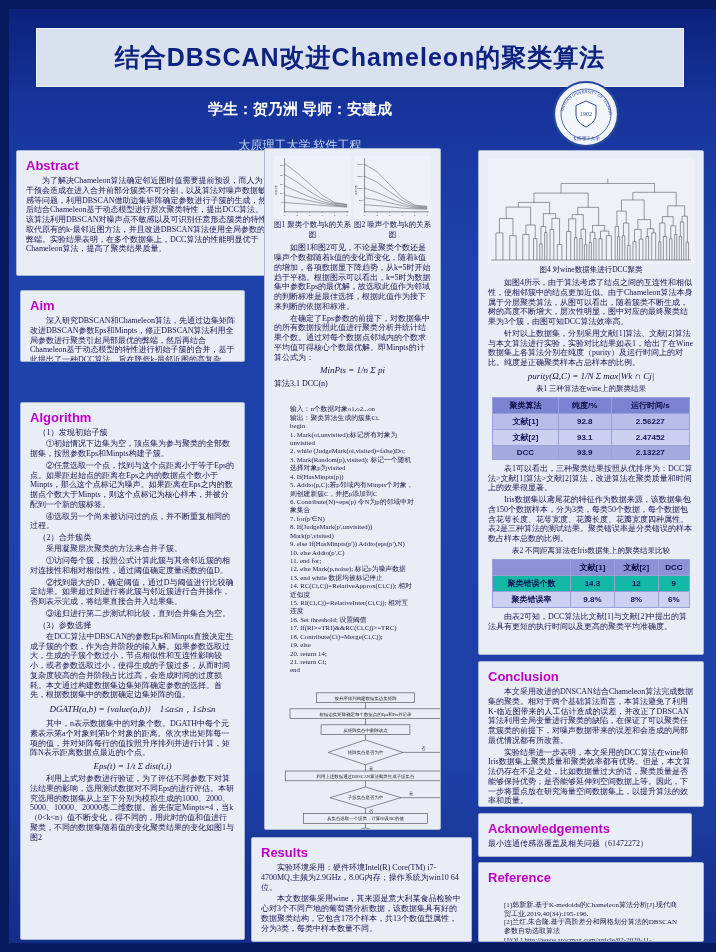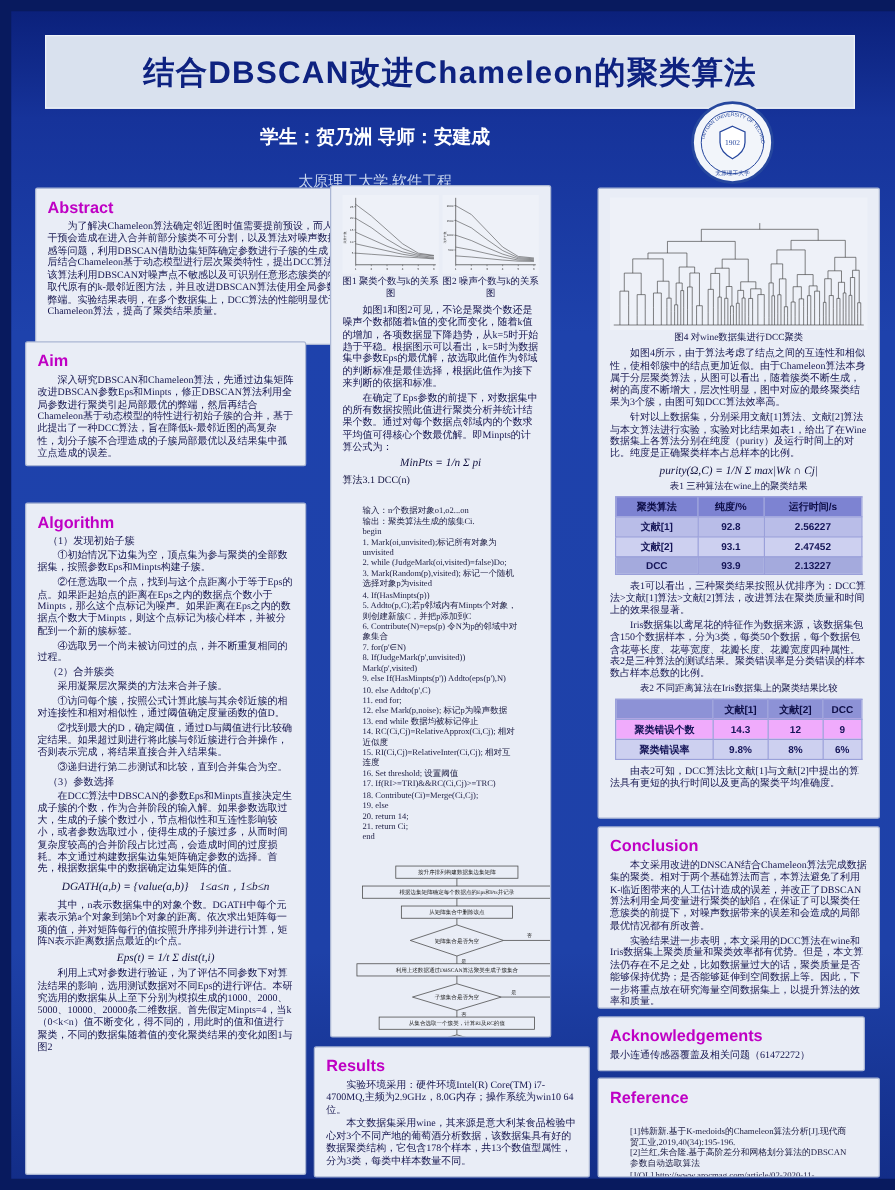--- a/index.html
+++ b/index.html
@@ -29,21 +29,21 @@
   .figblock{width:49%;}
   .figblock svg{width:100%;display:block;background:#eef1f8;}
   table{width:96%;margin:1px auto 4px;border-collapse:collapse;
     font:bold 8px "Liberation Sans",sans-serif;color:#141457;text-align:center;}
   th,td{border:1px solid #9aa0da;padding:2px 1px;}
   .t1 thead th{background:#7d83d2;color:#0d0d46;}
   .t1 tbody tr:nth-child(1) td{background:#b9bde8;}
   .t1 tbody tr:nth-child(2) td{background:#cdd0f0;}
   .t1 tbody tr:nth-child(3) td{background:#a4aadd;}
   .t2 thead th{background:#8d92d6;color:#0d0d46;}
-  .t2 tbody tr:nth-child(1) td{background:#f0abfc;}
+  .t2 tbody tr:nth-child(1) td{background:#14b8a6;}
   .t2 tbody tr:nth-child(2) td{background:#cdd0f0;}
   .flow{display:block;margin:2px auto 0;}
   .fc-rect{fill:none;stroke:#4a4a4a;stroke-width:.7;}
   .fc-line{stroke:#4a4a4a;stroke-width:.7;fill:none;}
   .fc-txt{font:5px "Liberation Serif",serif;fill:#222;text-anchor:middle;}
   .fc-txt-s{font:4.3px "Liberation Serif",serif;fill:#222;text-anchor:middle;}
   .fc-lbl{font:4.6px "Liberation Serif",serif;fill:#222;}
   .ax-txt{font:3.2px "Liberation Sans",sans-serif;fill:#333;}
 </style>
 </head>
@@ -65,26 +65,26 @@
         <path id="arcT" d="M 11 36 A 23 23 0 1 1 57 36" fill="none"></path>
       </defs>
     <text font-size="4" fill="#26479e" font-family="Liberation Sans,sans-serif">
       <textPath href="#arcT" startOffset="4">TAIYUAN UNIVERSITY OF TECHNOLOGY</textPath>
     </text>
     <path d="M34 21 l10 4.5 v8.5 c0 6.5 -4.5 10 -10 13 c-5.5 -3 -10 -6.5 -10 -13 v-8.5 z" fill="#ffffff" stroke="#26479e" stroke-width="1"></path>
     <text x="34" y="36" text-anchor="middle" font-size="6" fill="#26479e" font-family="Liberation Serif,serif">1902</text>
     <text x="34" y="60" text-anchor="middle" font-size="4.6" fill="#26479e" font-family="Liberation Serif,serif">太原理工大学</text>
   </svg>
 
-  <section class="panel" style="left:28px;top:150px;width:264px;height:126px">
+  <section class="panel" style="left:16px;top:150px;width:264px;height:126px">
     <h2>Abstract</h2>
     <p>为了解决Chameleon算法确定邻近图时值需要提前预设，而人为干预会造成在进入合并前部分簇类不可分割，以及算法对噪声数据敏感等问题，利用DBSCAN借助边集矩阵确定参数进行子簇的生成，然后结合Chameleon基于动态模型进行层次聚类特性，提出DCC算法。该算法利用DBSCAN对噪声点不敏感以及可识别任意形态簇类的特性取代原有的k-最邻近图方法，并且改进DBSCAN算法使用全局参数的弊端。实验结果表明，在多个数据集上，DCC算法的性能明显优于Chameleon算法，提高了聚类结果质量。</p>
   </section>
 
-  <section class="panel" style="left:20px;top:273px;width:225px;height:100px">
+  <section class="panel" style="left:20px;top:290px;width:225px;height:72px">
     <h2>Aim</h2>
     <p>深入研究DBSCAN和Chameleon算法，先通过边集矩阵改进DBSCAN参数Eps和Minpts，修正DBSCAN算法利用全局参数进行聚类引起局部最优的弊端，然后再结合Chameleon基于动态模型的特性进行初始子簇的合并，基于此提出了一种DCC算法，旨在降低k-最邻近图的高复杂性，划分子簇不合理造成的子簇局部最优以及结果集中孤立点造成的误差。</p>
   </section>
 
   <section class="panel" style="left:20px;top:402px;width:225px;height:538px">
     <h2>Algorithm</h2>
     <div class="sub">（1）发现初始子簇</div>
     <p class="itm">①初始情况下边集为空，顶点集为参与聚类的全部数据集，按照参数Eps和Minpts构建子簇。</p>
     <p class="itm">②任意选取一个点，找到与这个点距离小于等于Eps的点。如果距起始点的距离在Eps之内的数据点个数小于Minpts，那么这个点标记为噪声。如果距离在Eps之内的数据点个数大于Minpts，则这个点标记为核心样本，并被分配到一个新的簇标签。</p>
     <p class="itm">④选取另一个尚未被访问过的点，并不断重复相同的过程。</p>

